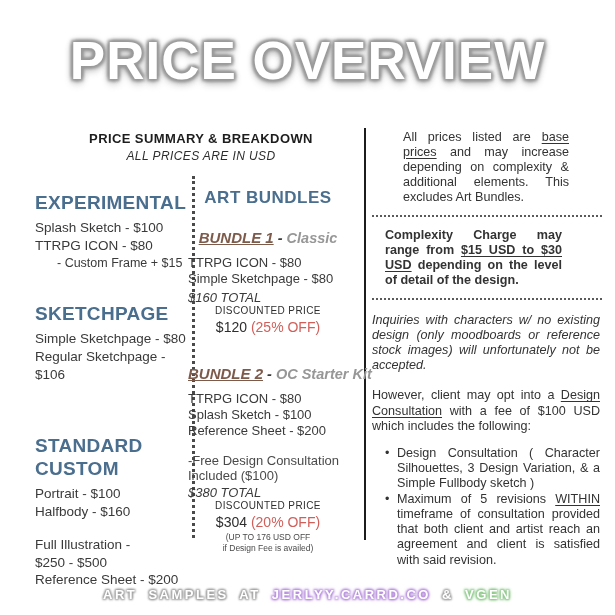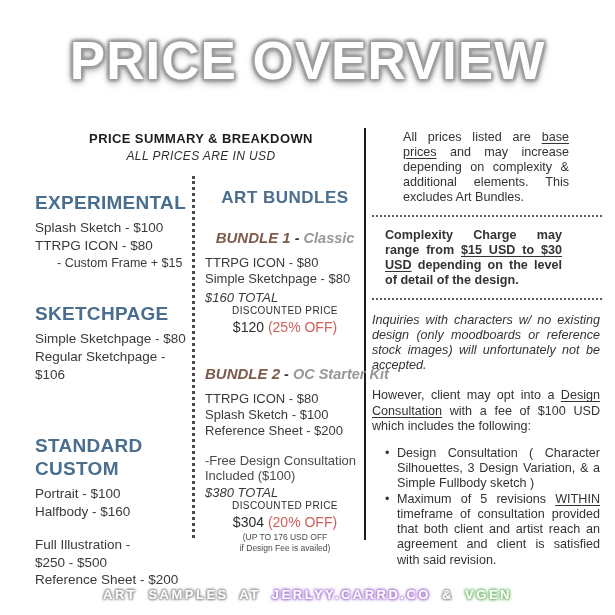--- a/index.html
+++ b/index.html
@@ -26,24 +26,24 @@
   .h-dotted{border:none;border-top:2px dotted #5a5a5a;margin:0;}
   
   .col-left{position:absolute;left:35px;top:192px;width:160px;}
   .sec-heading{color:#4a6e8e;font-weight:bold;font-size:19px;letter-spacing:.3px;line-height:1.18;}
   .sec-lines{font-size:13.5px;line-height:1.32;margin-top:5px;color:#3a3a3a;}
   .subline{font-size:12.5px;padding-left:22px;color:#3a3a3a;}
   .sec-gap1{margin-top:31px;}
   .sec-gap2{margin-top:52px;}
   .group-gap{margin-top:15px;}
   
-  .col-mid{position:absolute;left:205px;top:188px;width:160px;}
+  .col-mid{position:absolute;left:188px;top:188px;width:160px;}
   .bundles-heading{text-align:center;color:#4a6e8e;font-weight:bold;font-size:17px;letter-spacing:.5px;}
   .bundle-title{text-align:center;font-style:italic;font-size:14.5px;margin-top:21px;white-space:nowrap;}
-  .bundle-name{font-weight:bold;color:#7d5b4b;font-size:15px;}
+  .bundle-name{font-weight:bold;color:#7d5b4b;font-size:15px;text-decoration:underline;}
   .bundle-sep{color:#3a3a3a;font-weight:bold;}
   .bundle-variant{color:#979797;font-weight:bold;}
   .bundle-items{font-size:13px;line-height:1.25;margin-top:9px;color:#3a3a3a;}
   .bundle-note{font-size:13px;color:#4a4a4a;margin-top:14px;}
   .bundle-total{font-style:italic;font-size:13px;margin-top:2px;}
   .discount{text-align:center;}
   .discount-label{font-size:10px;letter-spacing:.4px;color:#2e2e2e;}
   .discount-price{font-size:14px;margin-top:3px;color:#2e2e2e;}
   .off{color:#d05f5a;}
   .fine-print{font-size:8.5px;text-align:center;line-height:1.3;margin-top:2px;color:#4a4a4a;}

